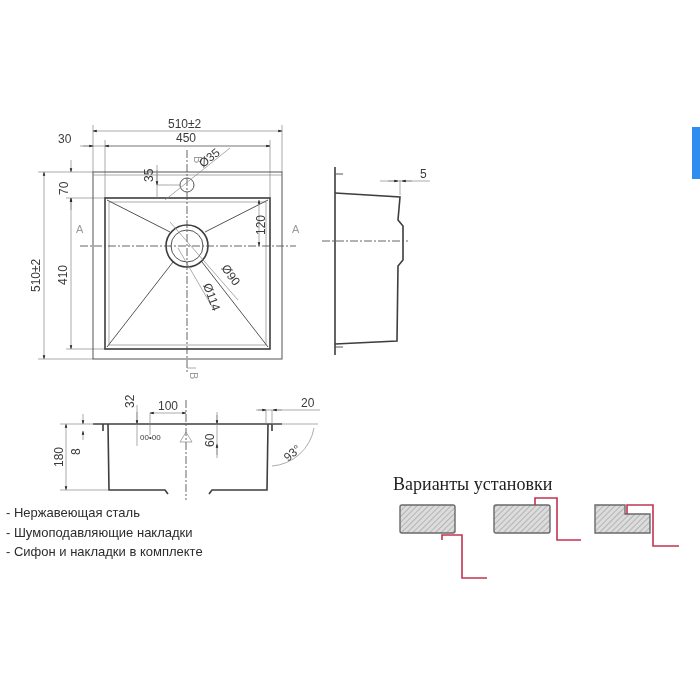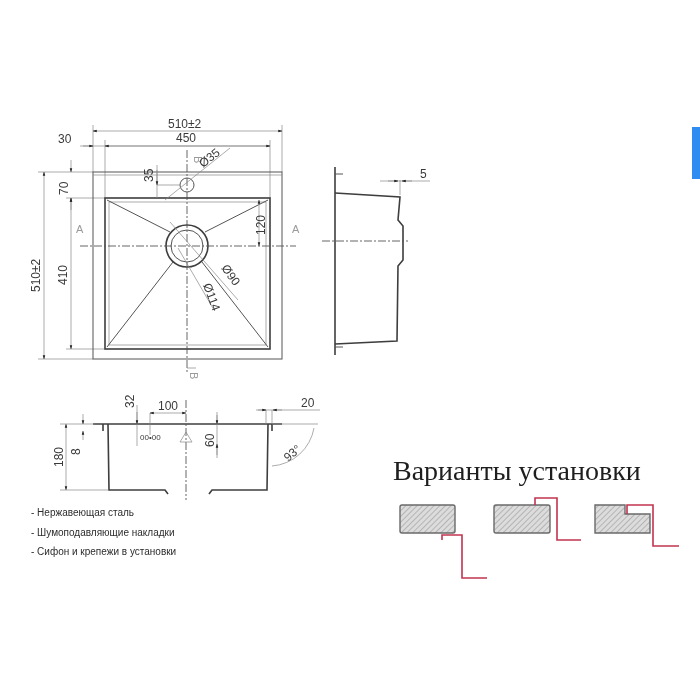--- a/index.html
+++ b/index.html
@@ -7,22 +7,22 @@
   #drawing { position:absolute; left:0; top:0; width:700px; height:700px; }
   .dim { font-family:"Liberation Sans", sans-serif; font-size:12px; fill:#3a3a3a; }
   .dimlight { font-family:"Liberation Sans", sans-serif; font-size:11px; fill:#9a9a9a; }
   .line { stroke:#555; stroke-width:1; fill:none; }
   .thick { stroke:#3e3e3e; stroke-width:1.6; fill:none; }
   .thin { stroke:#888; stroke-width:0.7; fill:none; }
   .center { stroke:#555; stroke-width:0.9; fill:none; stroke-dasharray:8 2 2 2; }
   .red { stroke:#c2334f; stroke-width:1.6; fill:none; }
   .slab { fill:url(#hatch); stroke:#6a6a6a; stroke-width:1.4; }
   .features { position:absolute; left:6px; top:503px; margin:0; padding:0; list-style:none; }
-  .features li { font-size:10px; color:#2c2c2c; line-height:19.5px; white-space:nowrap;margin-left:25px; }
-  .variants-title { position:absolute; left:393px; top:455px; font-family:"Liberation Serif", serif; font-size:28px; color:#1e1e1e; white-space:nowrap;text-align:center; }
+  .features li { font-size:13px; color:#2c2c2c; line-height:19.5px; white-space:nowrap; }
+  .variants-title { position:absolute; left:393px; top:474px; font-family:"Liberation Serif", serif; font-size:18px; color:#1e1e1e; white-space:nowrap;text-align:center; }
   .accent-bar { position:absolute; left:692px; top:127px; width:8px; height:52px; }
 </style>
 </head>
 <body>
 
 <svg id="drawing" viewBox="0 0 700 700" xmlns="http://www.w3.org/2000/svg">
   <defs>
     <pattern id="hatch" width="4" height="4" patternUnits="userSpaceOnUse" patternTransform="rotate(45)">
       <rect width="4" height="4" fill="#dcdcdc"></rect>
       <line x1="0" y1="0" x2="0" y2="4" stroke="#8d8d8d" stroke-width="1"></line>
@@ -168,18 +168,18 @@
   </g>
   <g>
     <path class="slab" d="M595,505 L625,505 L625,514 L650,514 L650,533 L595,533 Z"></path>
     <path class="red" d="M627,514 L627,505 L653,505 L653,546 L679,546"></path>
   </g>
 </svg>
 
 <ul class="features">
   <li>- Нержавеющая сталь</li>
   <li>- Шумоподавляющие накладки</li>
-  <li>- Сифон и крепежи в установки</li>
+  <li>- Сифон и накладки в комплекте</li>
 </ul>
 
 <div class="variants-title">Варианты установки</div>
 
 <div class="accent-bar" style="background:#2f8cf0;"></div>
 
 </body></html>

